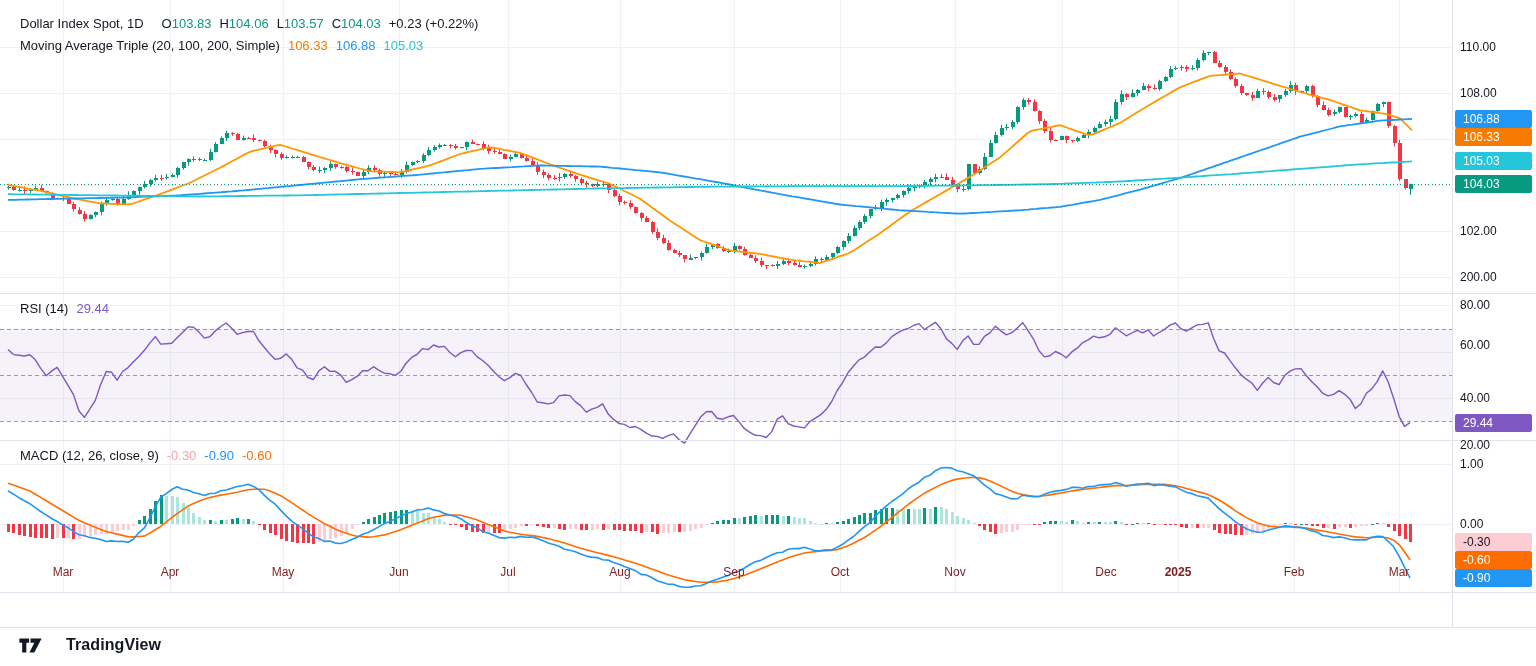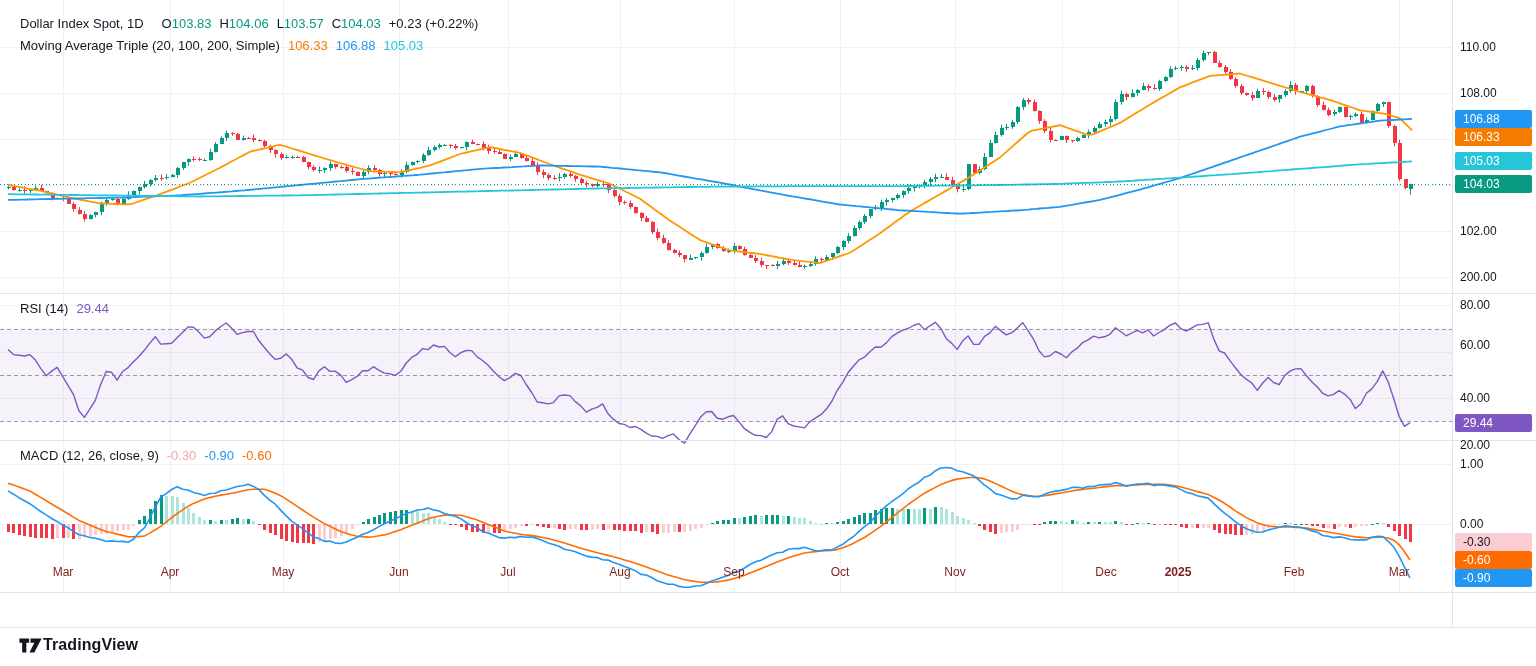--- a/index.html
+++ b/index.html
@@ -7,21 +7,21 @@
   .chart-wrap{position:relative;width:1536px;height:666px;background:#fff;overflow:hidden;}
   #chart-svg{position:absolute;left:0;top:0;z-index:1;}
   .pane-title{position:absolute;left:20px;z-index:6;font-size:13px;color:#131722;white-space:nowrap;}
   .pane-title .sym{margin-right:10px;}
   .pane-title .lbl{margin-left:8px;color:#131722;}
   .grn{color:#089981;}
   .purple{color:#7E57C2;margin-left:8px;}
   .axis-label{position:absolute;left:1460px;font-size:12px;color:#131722;height:16px;line-height:16px;z-index:2;}
   .badge{position:absolute;left:1455px;width:77px;height:18px;line-height:18px;font-size:12px;color:#fff;padding-left:8px;border-radius:2px;box-sizing:border-box;z-index:4;font-weight:400;}
   .time-label{position:absolute;top:565px;font-size:12px;color:#7f1d1d;transform:translateX(-50%);z-index:2;}
-  .logo{position:absolute;left:18px;top:636px;display:flex;align-items:center;gap:0;color:#131722;z-index:6;}
+  .logo{position:absolute;left:18px;top:636px;display:flex;align-items:center;gap:23px;color:#131722;z-index:6;}
   .logo-text{font-size:16px;font-weight:600;letter-spacing:0.1px;}
 </style>
 </head>
 <body>
 
 <div class="chart-wrap">
   <svg id="chart-svg" width="1536" height="666">
       <line x1="63.5" y1="0" x2="63.5" y2="592" stroke="#EFF1F6" shape-rendering="crispEdges"></line>
       <line x1="170.5" y1="0" x2="170.5" y2="592" stroke="#EFF1F6" shape-rendering="crispEdges"></line>
       <line x1="283.5" y1="0" x2="283.5" y2="592" stroke="#EFF1F6" shape-rendering="crispEdges"></line>

